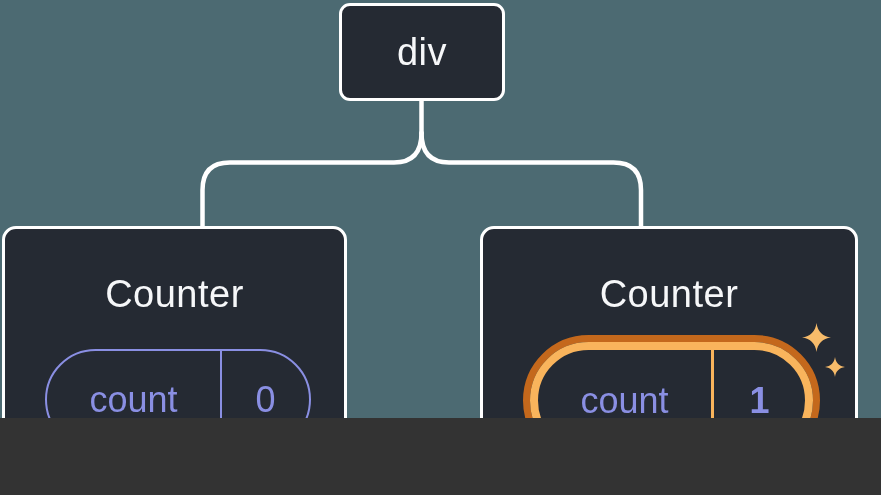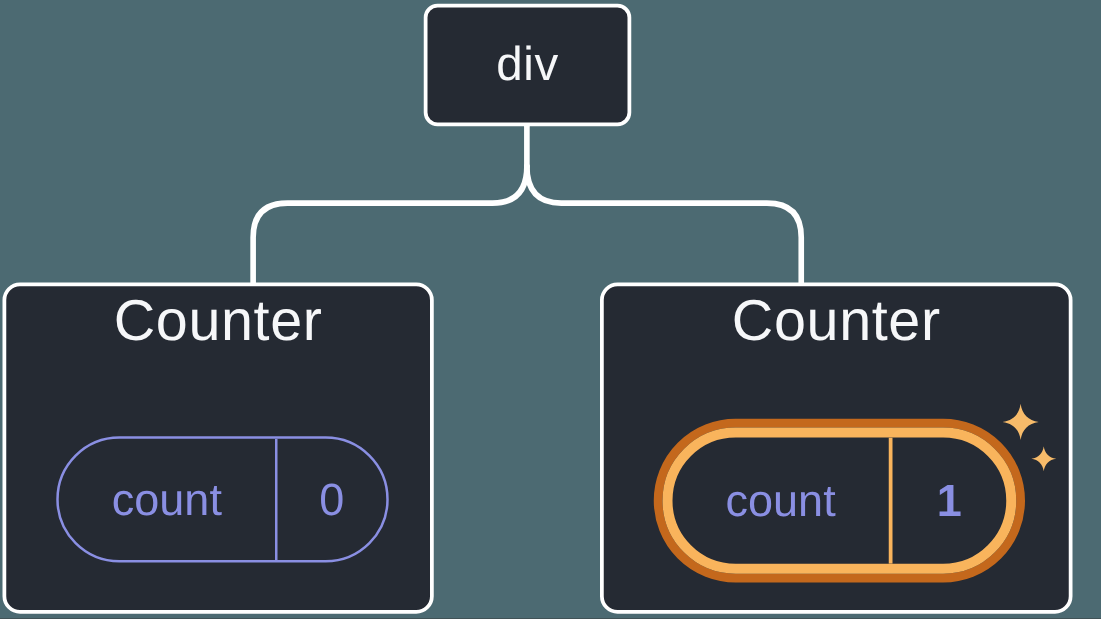--- a/index.html
+++ b/index.html
@@ -13,21 +13,21 @@
     --orange-light: #f9b45c;
     --sparkle: #f7bb6a;
   }
   * { margin: 0; padding: 0; box-sizing: border-box; }
   html, body { background: #333; }
   body { font-family: "Liberation Sans", "DejaVu Sans", sans-serif; }
 
   .stage {
     position: relative;
     width: 881px;
-    height: 495px;
+    height: 418px;
     background: var(--background);
     overflow: hidden;
   }
 
   
   .root-node {
     position: absolute;
     left: 339px; top: 3px;
     width: 166px; height: 98px;
     background: var(--card-bg);
@@ -59,23 +59,24 @@
     top: 226px;
     height: 265px;
     background: var(--card-bg);
     border: 3px solid var(--card-border);
     border-radius: 14px;
   }
   .card.left  { left: 2px;   width: 345px; }
   .card.right { left: 480px; width: 378px; }
 
   .card-title {
+    margin-top: 44px;
     text-align: center;
     color: var(--title-text);
-    font-size: 46px;
+    font-size: 38px;
     letter-spacing: 0.5px;
   }
 
   
   .pill {
     position: absolute;
     left: 40px; top: 120px;
     width: 266px; height: 101px;
     border: 2px solid var(--purple);
     border-radius: 52px;

